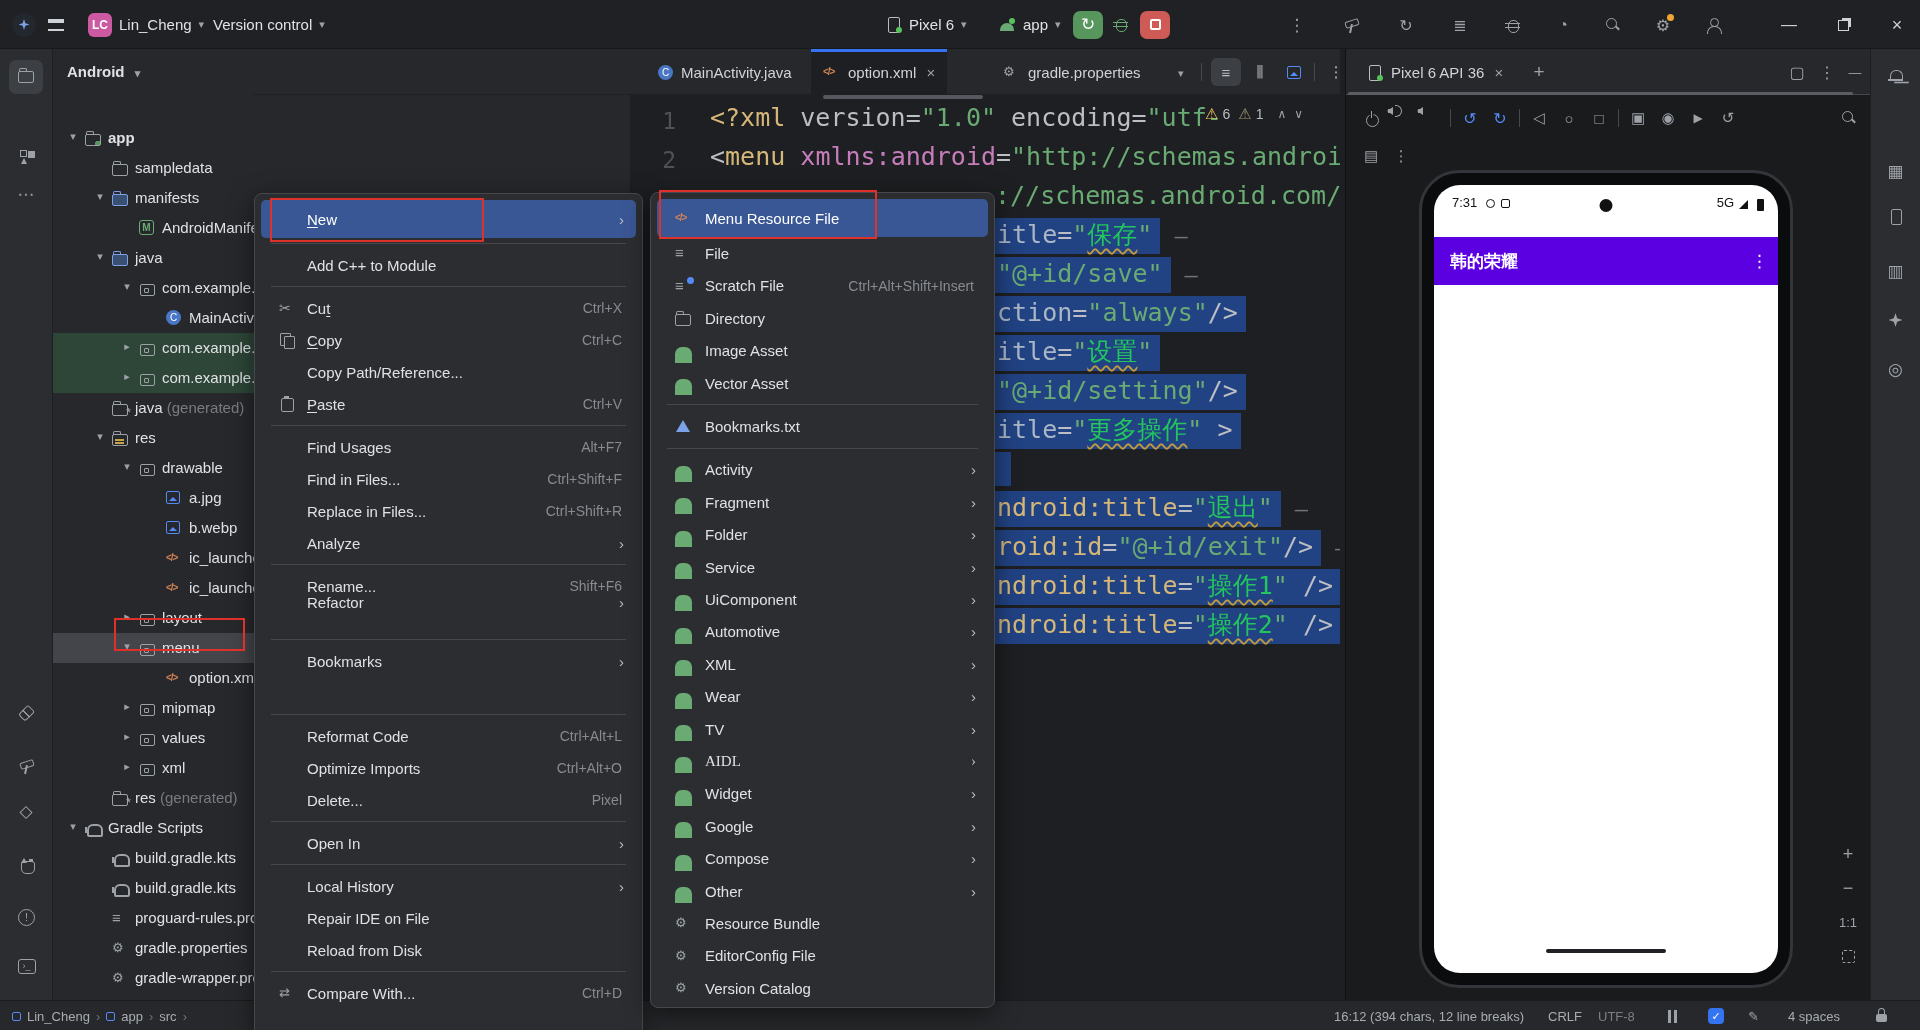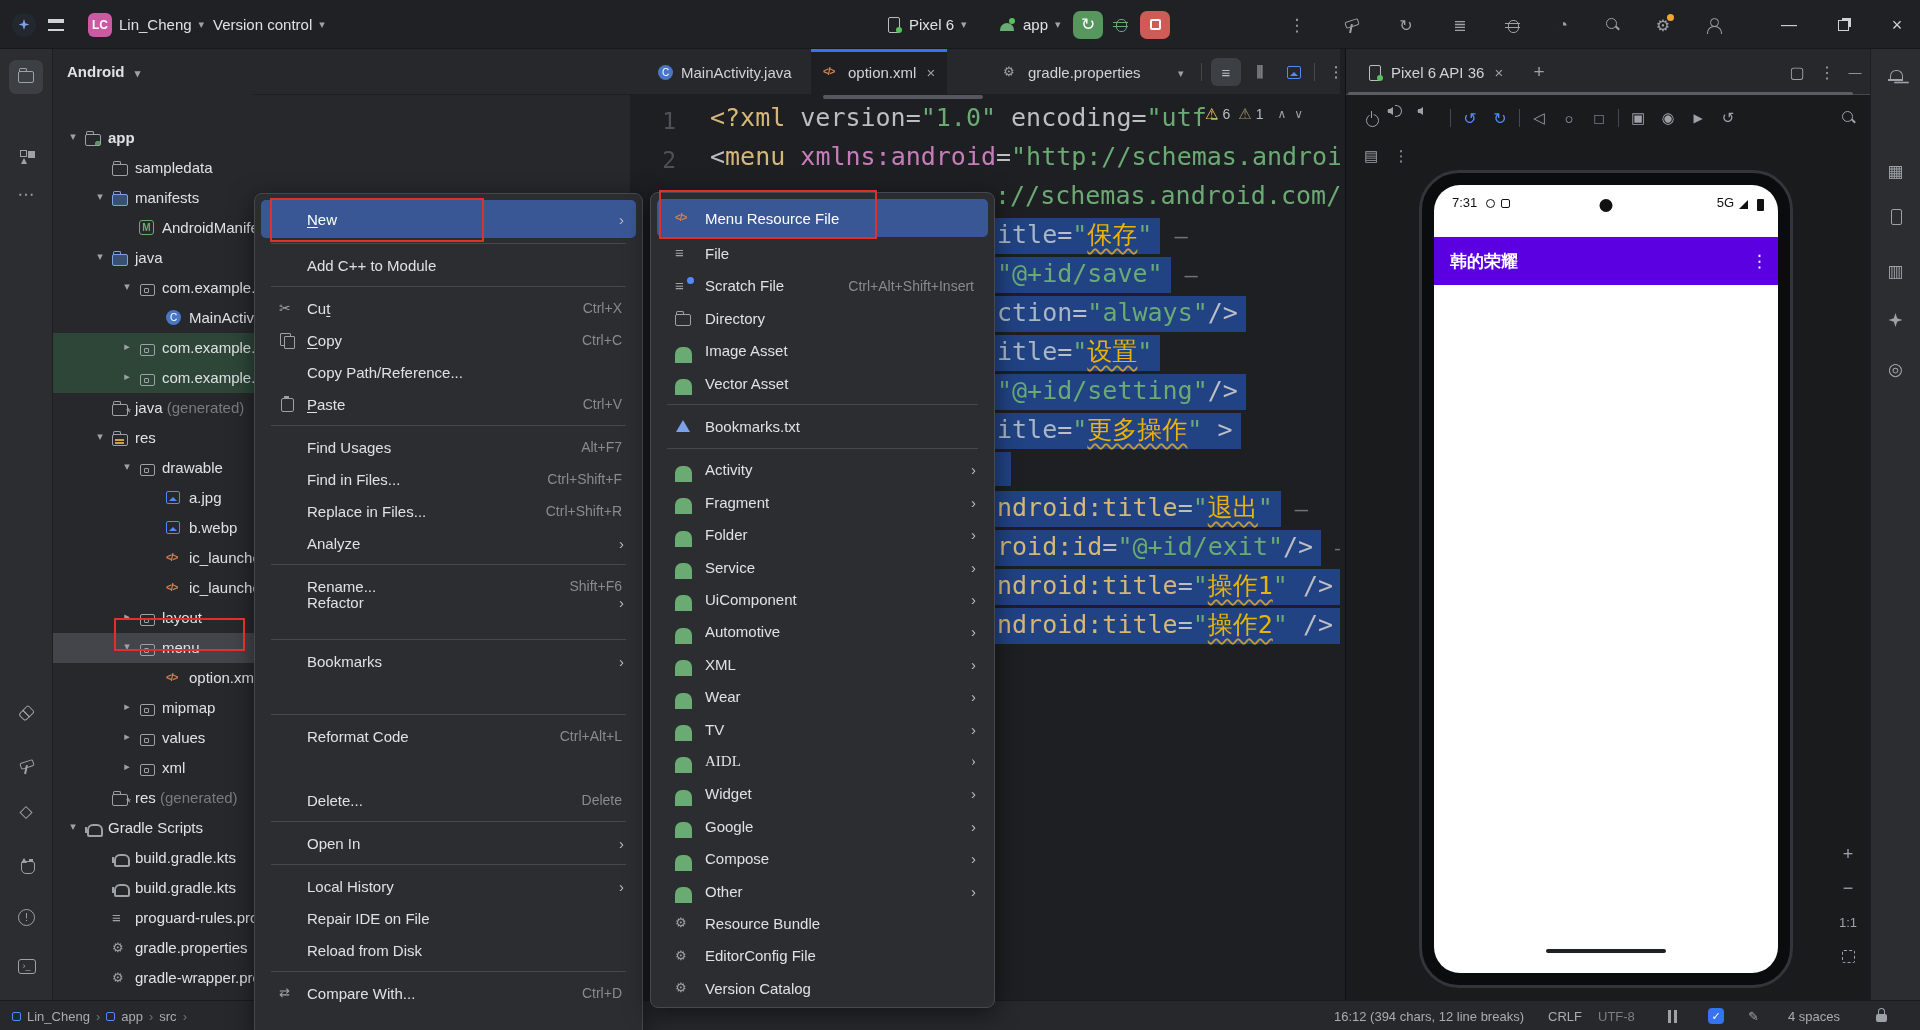--- a/index.html
+++ b/index.html
@@ -91,21 +91,21 @@
 #tab-scroll{position:absolute;left:823px;top:95px;width:160px;height:4px;border-radius:2px;background:#55585e;z-index:5}
 .viewbtn{position:absolute;top:58px;width:30px;height:28px;border-radius:6px;display:flex;align-items:center;justify-content:center;color:#b9bdc3;font-size:15px}
 .viewbtn.active{background:#3c3f43}
 #code-area{position:absolute;left:630px;top:95px;width:710px;height:905px;overflow:hidden;background:#1e1f22}
 .gut{position:absolute;left:8px;width:38px;text-align:right;color:#4d5258;font-family:"DejaVu Sans Mono",monospace;font-size:23px}
 .cline{position:absolute;font-family:"DejaVu Sans Mono",monospace;font-size:25px;line-height:34px;white-space:pre}
 .selbg{background:#214283;display:inline-block;padding:0 8px 2px 2px;min-height:34px}
 .dash{color:#6f737a;margin-left:14px;font-size:22px}
 .tk-wh{color:#bcbec4}.tk-ye{color:#d5b778}.tk-mg{color:#c77dbb}.tk-gr{color:#6aab73}
 .tk-at{color:#a9b7c6}.tk-at2{color:#d5b778}
-.tk-cj{color:#eab308;text-decoration:underline wavy #c09a3f 1.5px;text-underline-offset:5px}
+.tk-cj{color:#22c55e;text-decoration:underline wavy #c09a3f 1.5px;text-underline-offset:5px}
 #inspections{position:absolute;left:575px;top:10px;display:flex;align-items:center;gap:8px;color:#b9bdc3;font-size:14px}
 .warn-tri{color:#f2c55c;font-size:15px}.warn-tri2{color:#9d9468;font-size:15px}
 
 
 #device-panel{position:absolute;left:1345px;top:49px;width:525px;height:951px;background:#191b1d;border-left:1px solid #101112}
 #dev-tabrow{position:absolute;left:0;top:0;width:525px;height:46px;background:#26282b;border-bottom:1px solid #46484d}
 #dev-underline{position:absolute;left:2px;top:43px;width:505px;height:3px;background:#5a5d63;border-radius:2px}
 .dev-tb{position:absolute;top:46px;height:46px;display:flex;align-items:center;color:#9da2a8}
 .dico{width:30px;height:30px;display:flex;align-items:center;justify-content:center;color:#9da2a8;font-size:15px;position:relative}
 .vsep{width:1px;height:18px;background:#46484d;margin:0 4px}
@@ -650,23 +650,27 @@
     <div class="msep" style="top: 445px;"></div>
     <div class="mrow" style="top: 451px; height: 32px;">
       <span class="mlabel">Bookmarks</span>
       <span class="marr">›</span>
     </div>
     <div class="msep" style="top: 520px;"></div>
     <div class="mrow" style="top: 526px; height: 32px;">
       <span class="mlabel">Reformat Code</span>
       <span class="msc">Ctrl+Alt+L</span>
     </div>
+    <div class="mrow" style="top: 558px; height: 32px;">
+      <span class="mlabel">Optimize Imports</span>
+      <span class="msc">Ctrl+Alt+O</span>
+    </div>
     <div class="mrow" style="top: 590px; height: 32px;">
       <span class="mlabel">Delete...</span>
-      <span class="msc">Delete</span>
+      <span class="msc">Pixel</span>
     </div>
     <div class="msep" style="top: 627px;"></div>
     <div class="mrow" style="top: 633px; height: 32px;">
       <span class="mlabel">Open In</span>
       <span class="marr">›</span>
     </div>
     <div class="msep" style="top: 670px;"></div>
     <div class="mrow" style="top: 676px; height: 32px;">
       <span class="mlabel">Local History</span>
       <span class="marr">›</span>

